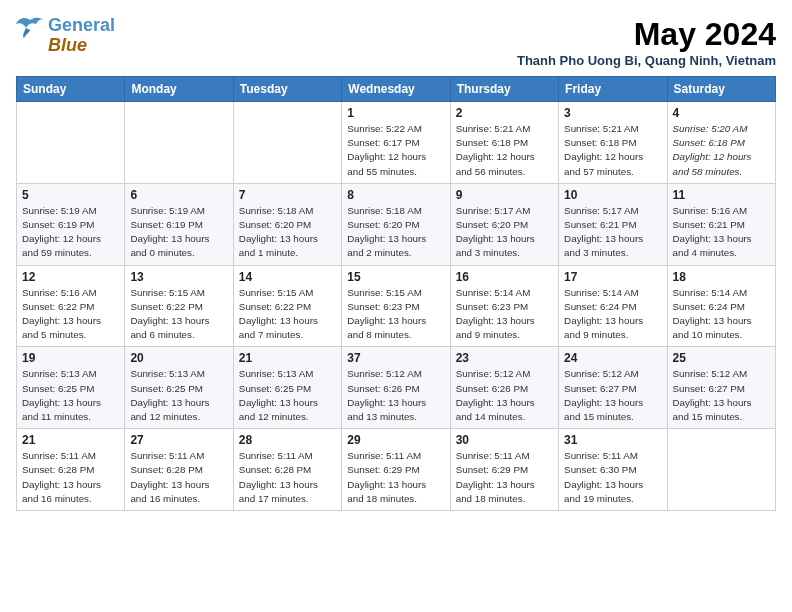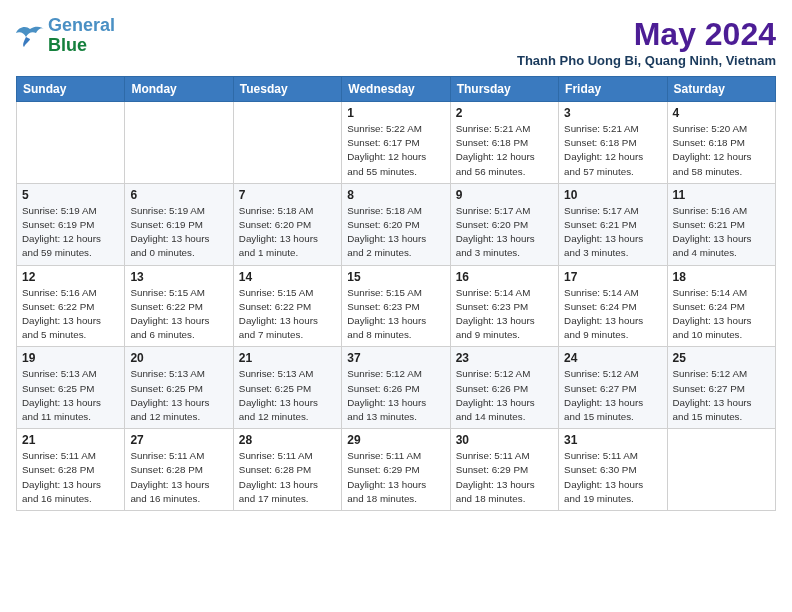--- a/index.html
+++ b/index.html
@@ -11,21 +11,21 @@
       padding: 16px;
     }
     .header {
       display: flex;
       justify-content: space-between;
       align-items: flex-start;
       margin-bottom: 8px;
     }
     .logo {
       display: flex;
-      align-items: center;
+      align-items: flex-start;
       gap: 4px;
     }
     .logo-text {
       font-size: 18px;
       font-weight: bold;
       color: #1a3a5c;
       line-height: 1.1;
     }
     .logo-text span {
       color: #4a90c4;
@@ -33,21 +33,21 @@
     .logo-bird {
       width: 28px;
       height: 22px;
     }
     .title-area {
       text-align: right;
     }
     .month-year {
       font-size: 32px;
       font-weight: bold;
-      color: #4c1d95;
+      color: #000000;
     }
     .location {
       font-size: 13px;
       font-weight: bold;
       color: #1a3a5c;
     }
     .calendar {
       width: 100%;
       border-collapse: collapse;
       font-size: 10.5px;
@@ -91,21 +91,21 @@
 <body>
 
 <div class="header">
   <div class="logo">
     <svg class="logo-bird" viewBox="0 0 28 22" fill="none">
       <path d="M14 4 C10 0, 2 2, 0 8 C4 6, 8 8, 10 12 C12 8, 16 6, 20 8 C22 4, 26 2, 28 4 C26 2, 20 0, 14 4Z" fill="#4a90c4"></path>
       <path d="M10 12 C8 16, 6 20, 8 22 C10 18, 14 16, 14 14Z" fill="#3a7abf"></path>
     </svg>
     <div>
       <div class="logo-text"><span>General</span></div>
-      <div class="logo-text" style="color:#15803d;">Blue</div>
+      <div class="logo-text" style="color:#a16207;font-style:italic;">Blue</div>
     </div>
   </div>
   <div class="title-area">
     <div class="month-year">May 2024</div>
     <div class="location">Thanh Pho Uong Bi, Quang Ninh, Vietnam</div>
   </div>
 </div>
 
 <table class="calendar">
   <thead>
@@ -140,21 +140,21 @@
         </td>
         <td>
           <span class="day-num">3</span>
           <div class="day-info" style="white-space: pre-line;">Sunrise: 5:21 AM
 Sunset: 6:18 PM
 Daylight: 12 hours
 and 57 minutes.</div>
         </td>
         <td>
           <span class="day-num">4</span>
-          <div class="day-info" style="white-space: pre-line;">Sunrise: 5:20 AM
+          <div class="day-info" style="white-space: pre-line; font-style: italic;">Sunrise: 5:20 AM
 Sunset: 6:18 PM
 Daylight: 12 hours
 and 58 minutes.</div>
         </td>
       </tr>
       <tr>
         <td>
           <span class="day-num">5</span>
           <div class="day-info" style="white-space: pre-line;">Sunrise: 5:19 AM
 Sunset: 6:19 PM

